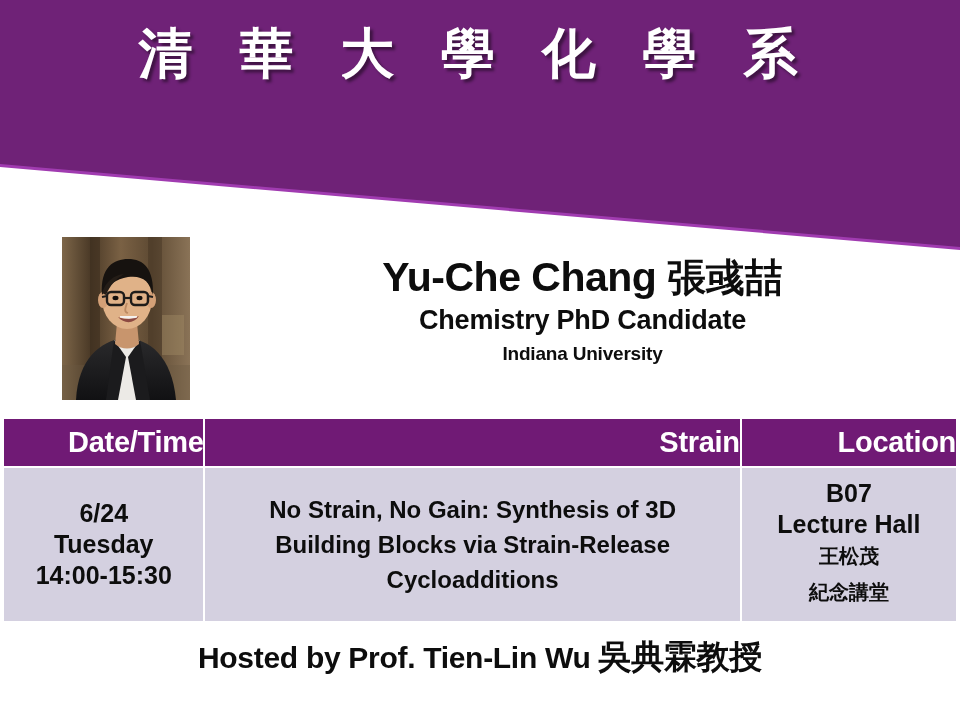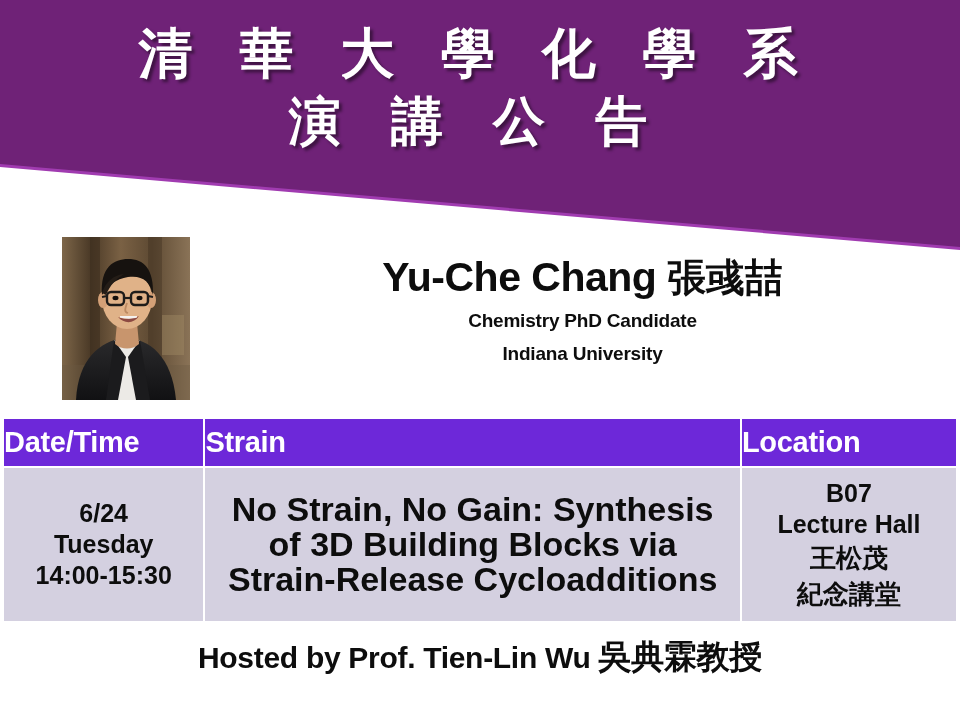--- a/index.html
+++ b/index.html
@@ -93,21 +93,21 @@
     font-weight: bold;
     line-height: 50px;
     letter-spacing: -0.5px;
   }
   .speaker-name .cjk {
     font-family: "DejaVu Serif", "Liberation Serif", serif;
     font-size: 39px;
     margin-top: 28px;
   }
   .speaker-role {
-    font-size: 19px;
+    font-size: 27px;
     font-weight: bold;
     line-height: 33px;
     margin-top: 2px;
     letter-spacing: -0.2px;
   }
   .speaker-affil {
     font-size: 19px;
     font-weight: bold;
     line-height: 33px;
     letter-spacing: -0.2px;
@@ -117,48 +117,48 @@
   .info-table {
     position: absolute;
     left: 2px;
     top: 417px;
     width: 956px;
     border-collapse: separate;
     border-spacing: 2px;
     z-index: 4;
   }
   .info-table th {
-    background: #6d28d9;
+    background: #701a75;
     color: #ffffff;
     font-size: 29px;
     font-weight: bold;
     height: 47px;
-    text-align: left;
+    text-align: right;
     vertical-align: middle;
     letter-spacing: -0.3px;
   }
   .info-table td {
     background: #D4D0E0;
     color: #0d0d0d;
     font-size: 25px;
     font-weight: bold;
     text-align: center;
     vertical-align: middle;
     height: 153px;
     line-height: 31px;
     padding: 4px 4px;
   }
   .col-date { width: 200px; }
   .col-topic { width: 537px; }
   .col-loc  { width: 215px; }
 
-  td.cell-topic { font-size: 34px; line-height: 35px; padding: 18px 14px; }
+  td.cell-topic { font-size: 24px; line-height: 35px; padding: 18px 14px; }
   td.cell-loc .cjk-loc {
-    font-family: Liberation Sans, sans-serif;
-    font-size: 26px;
+    font-family: Liberation Mono, monospace;
+    font-size: 20px;
     line-height: 36px;
     display: block;
   }
   td.cell-date .dline { display: block; }
   td.cell-loc .lline { display: block; }
 
   
   .host {
     position: absolute;
     left: 0;
@@ -177,21 +177,20 @@
   }
 </style>
 </head>
 <body>
 
 <div class="banner-edge"></div>
 <div class="banner"></div>
 
 <div class="banner-text">
   <div class="banner-line1">清 華 大 學 化 學 系</div>
-  <div class="banner-line2">演 講 公 告</div>
 </div>
 
 <div class="photo">
   <svg width="128" height="163" viewBox="0 0 128 163" xmlns="http://www.w3.org/2000/svg">
     <defs>
       <linearGradient id="bgw" x1="0" y1="0" x2="1" y2="0">
         <stop offset="0%" stop-color="#7d6649"></stop>
         <stop offset="22%" stop-color="#4b3a27"></stop>
         <stop offset="46%" stop-color="#7a6144"></stop>
         <stop offset="70%" stop-color="#5e4a33"></stop>

